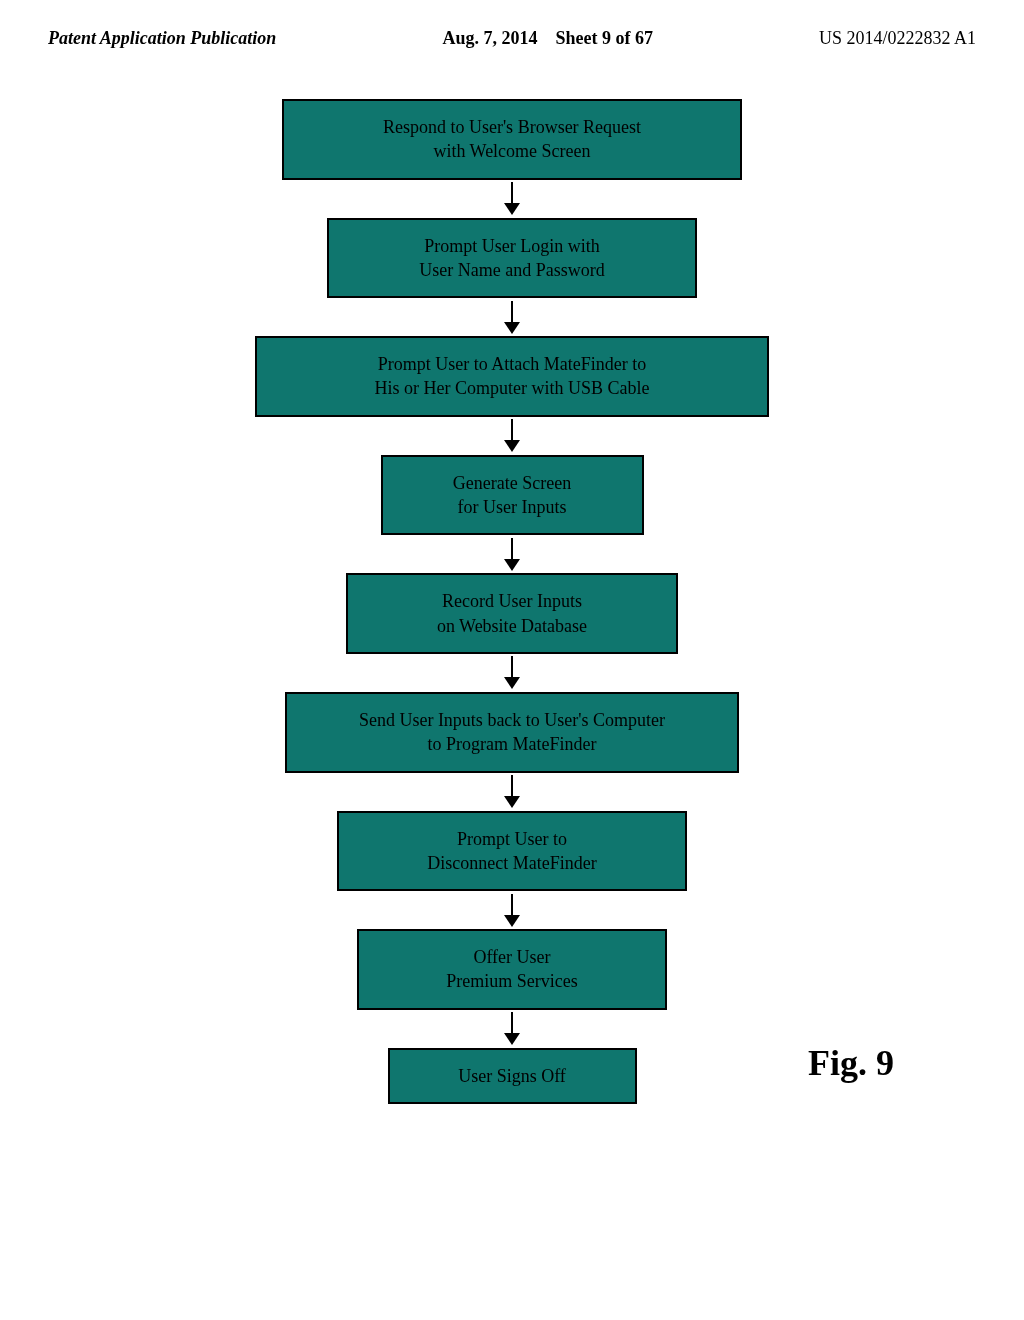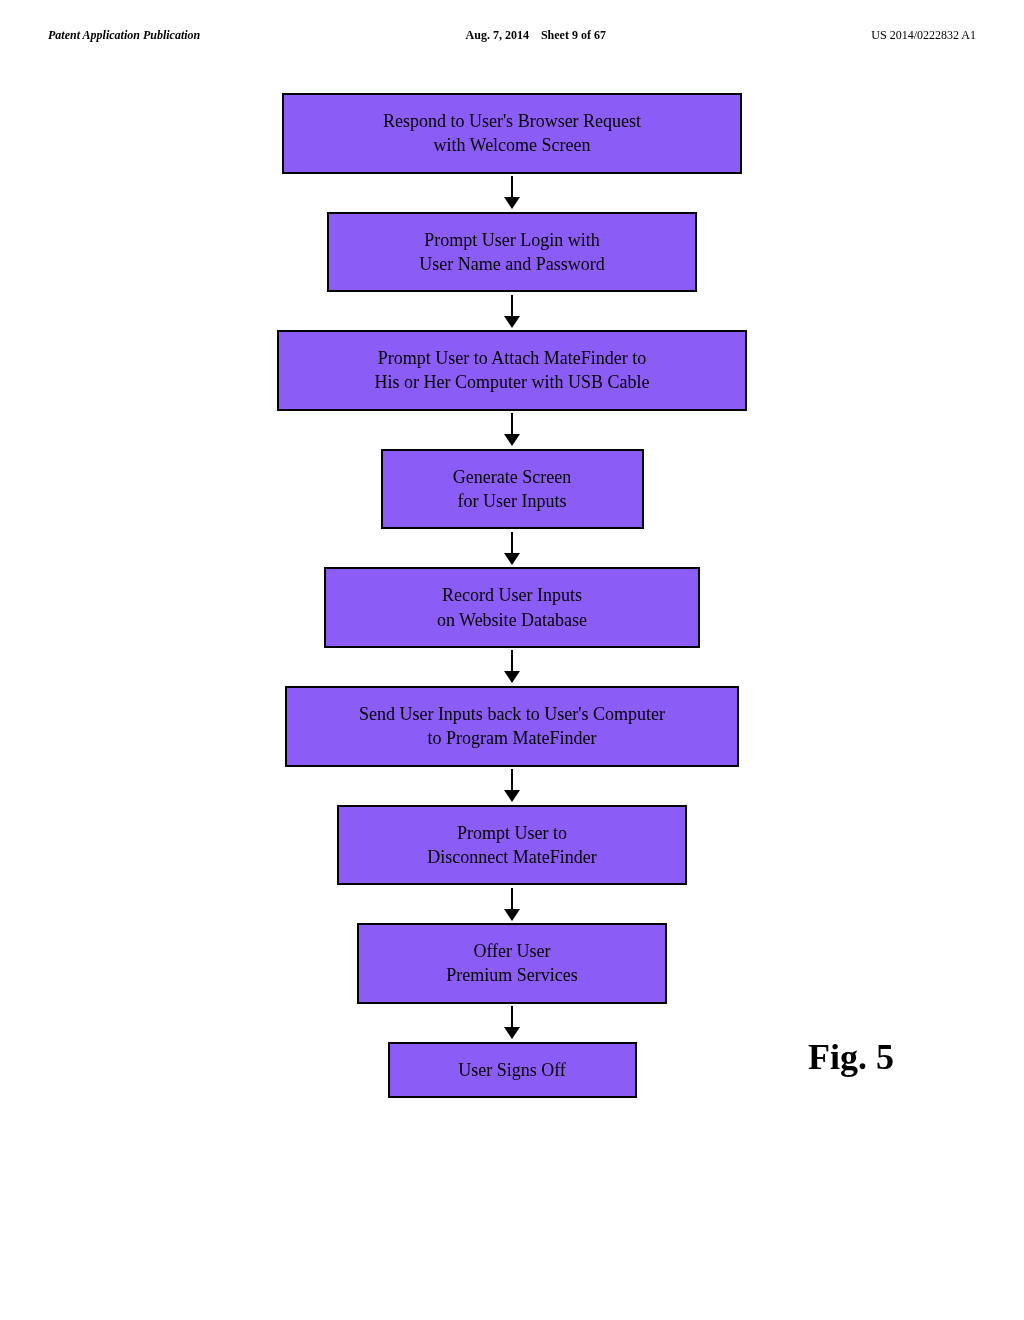--- a/index.html
+++ b/index.html
@@ -9,21 +9,21 @@
       background: #ffffff;
       font-family: 'Times New Roman', Times, serif;
       color: #000000;
     }
 
     .header {
       display: flex;
       justify-content: space-between;
       align-items: flex-start;
       padding: 28px 48px 10px 48px;
-      font-size: 12px;
+      font-size: 18px;
       font-weight: bold;
     }
 
     .header-left {
       font-style: italic;
       font-weight: bold;
     }
 
     .header-center {
       text-align: right;
@@ -41,21 +41,21 @@
       padding-bottom: 40px;
       position: relative;
     }
 
     .flow-box {
       border: 2px solid #000;
       padding: 14px 36px;
       text-align: center;
       font-size: 18px;
       line-height: 1.35;
-      background: #8b5cf6;
+      background: #0f766e;
       position: relative;
     }
 
     .arrow-down {
       display: flex;
       flex-direction: column;
       align-items: center;
       height: 38px;
       justify-content: center;
     }
@@ -82,23 +82,23 @@
     .fig-label {
       font-size: 36px;
       font-weight: bold;
       position: absolute;
       right: 130px;
       bottom: 60px;
     }
 
     .box1 { width: 460px; }
     .box2 { width: 370px; }
-    .box3 { width: 470px; }
+    .box3 { width: 514px; }
     .box4 { width: 263px; }
-    .box5 { width: 376px; }
+    .box5 { width: 332px; }
     .box6 { width: 454px; }
     .box7 { width: 350px; }
     .box8 { width: 310px; }
     .box9 { width: 249px; }
   </style>
 </head>
 <body>
 
 <div class="header">
   <div class="header-left">Patent Application Publication</div>
@@ -157,15 +157,15 @@
   <div class="flow-box box8">
     <span>Offer User<br>Premium Services</span>
   </div>
 
   <div class="arrow-down"></div>
 
   <div class="flow-box box9">
     <span>User Signs Off</span>
   </div>
 
-  <div class="fig-label">Fig. 5</div>
+  <div class="fig-label">Fig. 9</div>
 
 </div>
 
 </body></html>

